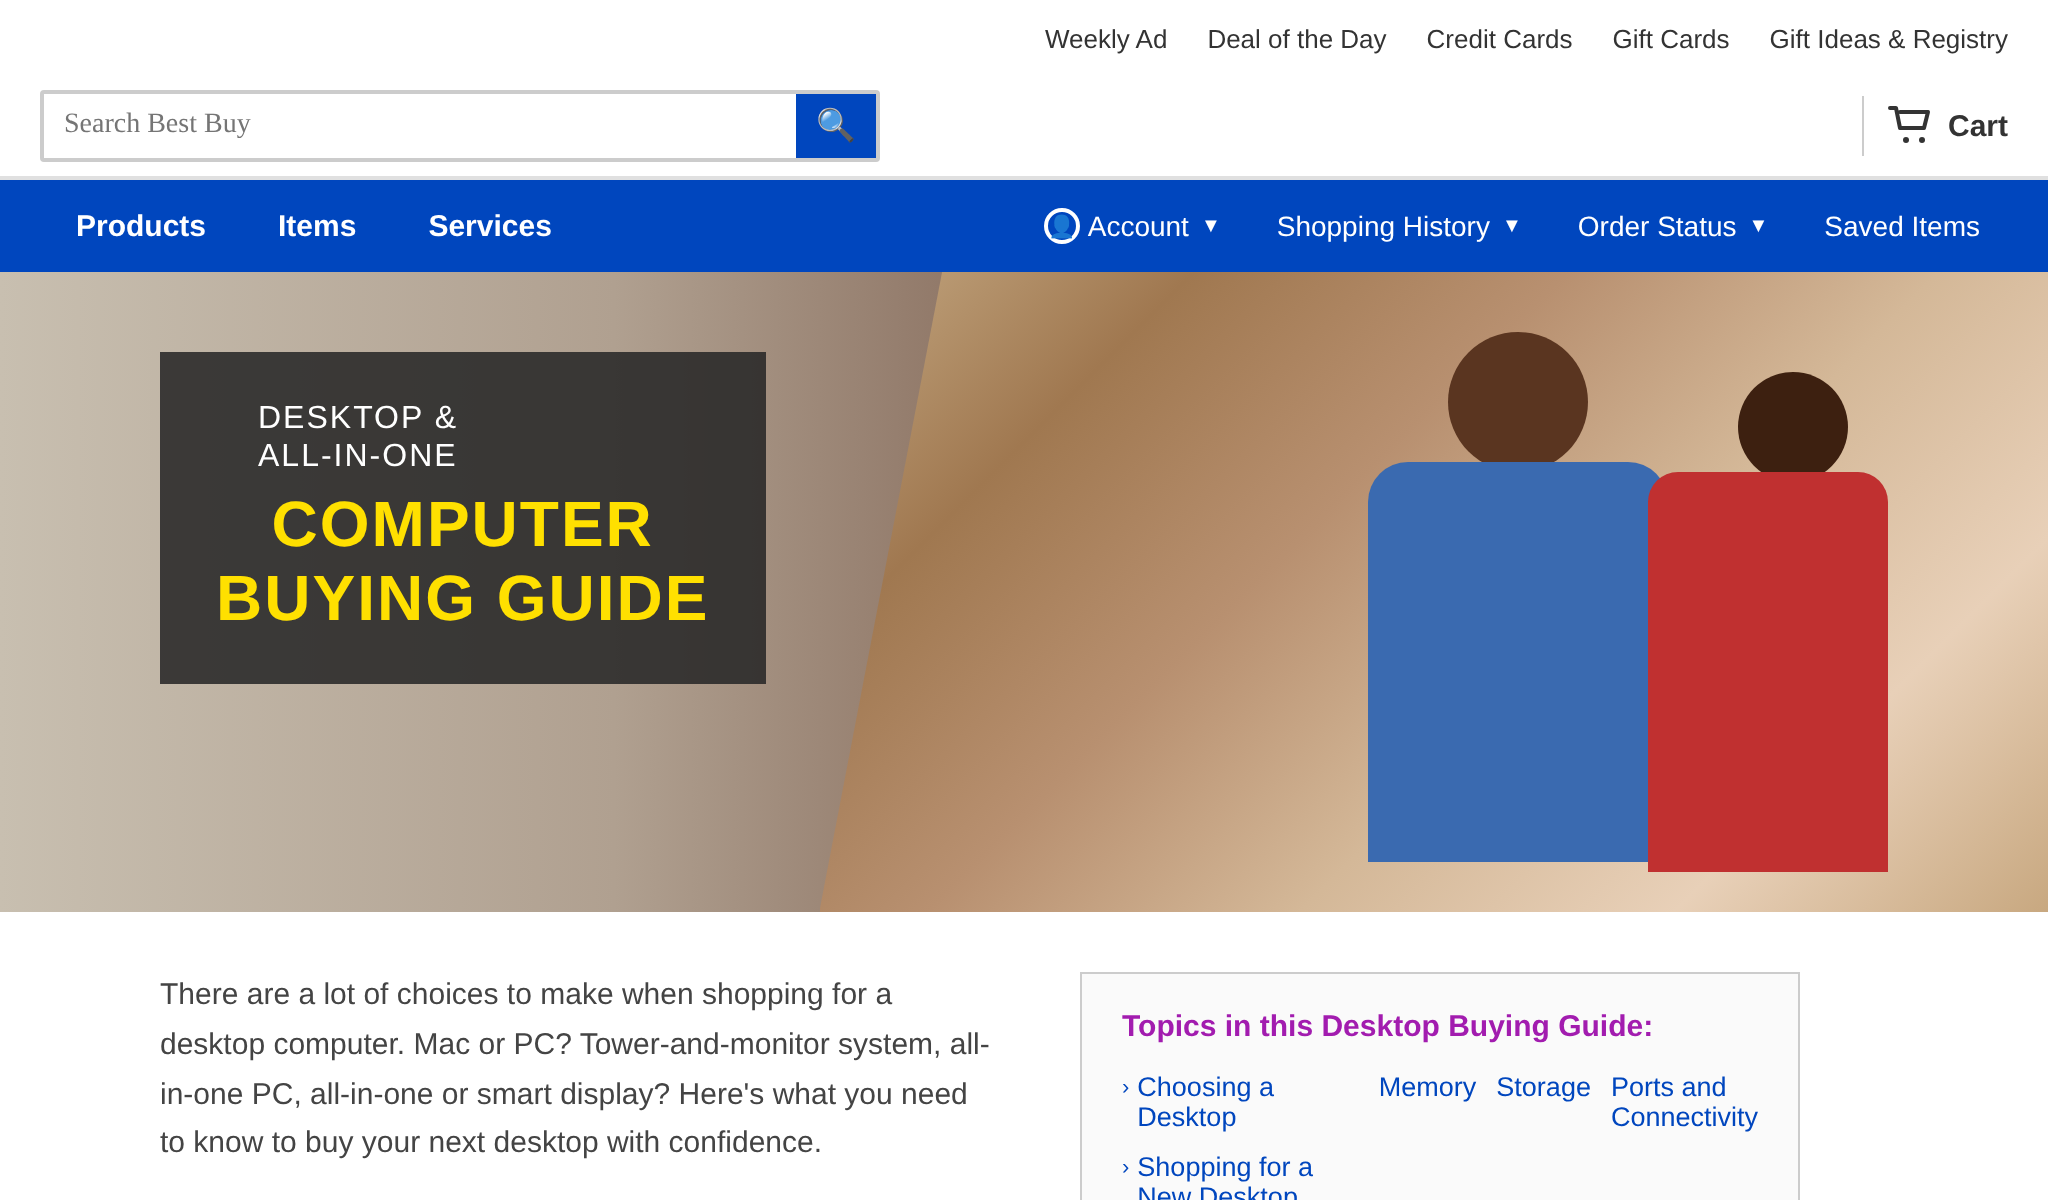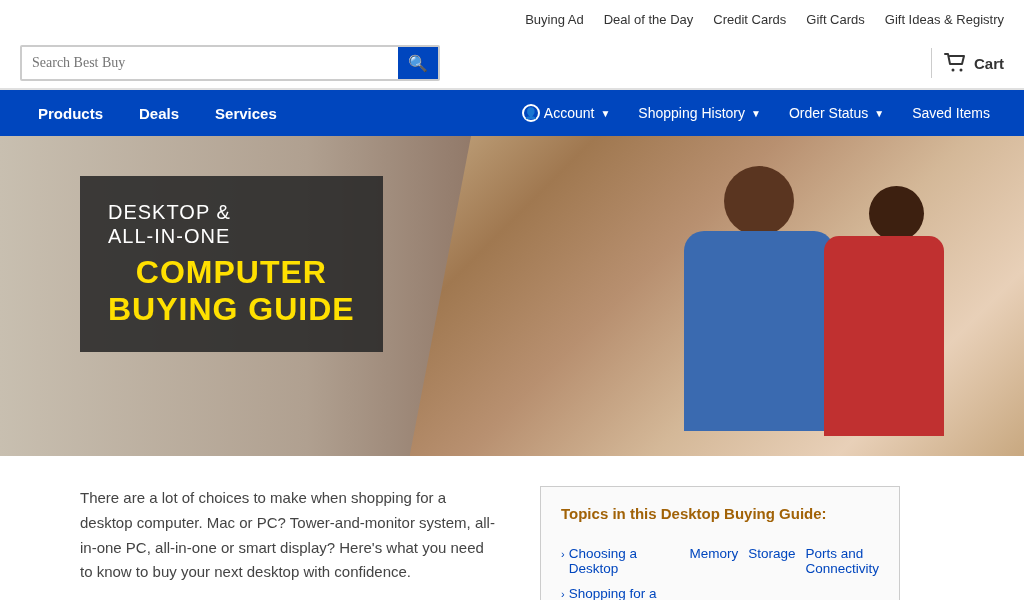--- a/index.html
+++ b/index.html
@@ -183,24 +183,25 @@
     .hero-overlay {
       position: absolute;
       left: 80px;
       top: 40px;
       background: rgba(40, 40, 40, 0.88);
       padding: 24px 28px;
       max-width: 340px;
     }
     .hero-subtitle {
       color: #fff;
-      font-size: 20px;
+      font-size: 16px;
       font-weight: normal;
       letter-spacing: 1px;
       line-height: 1.2;
+      margin-left: 21px;
     }
     .hero-title {
       color: #ffe000;
       font-size: 32px;
       font-weight: 700;
       letter-spacing: 1px;
       line-height: 1.15;
       margin-top: 6px;
       text-align: center;
     }
@@ -269,22 +270,22 @@
     }
     .topics-box {
       flex: 0 0 360px;
       border: 1px solid #ccc;
       padding: 18px 20px;
       background: #fafafa;
     }
     .topics-title {
       font-size: 15px;
       font-weight: bold;
-      color: #a16207;
-      margin-bottom: 24px;
+      color: #a21caf;
+      margin-bottom: 14px;
     }
     .topics-grid {
       display: grid;
       grid-template-columns: 1fr 1fr;
       gap: 8px 10px;
     }
     .topic-link {
       color: #0046be;
       font-size: 13.5px;
       text-decoration: none;
@@ -299,21 +300,21 @@
       margin-top: 2px;
       flex-shrink: 0;
     }
   </style>
 </head>
 <body>
 
 <div class="top-bar">
   <div style="width: 220px;"></div>
   <div class="top-links">
-    <a>Buying Ad</a>
+    <a>Weekly Ad</a>
     <a>Deal of the Day</a>
     <a>Credit Cards</a>
     <a>Gift Cards</a>
     <a>Gift Ideas &amp; Registry</a>
   </div>
 </div>
 
 <div class="header-bar">
 
   <div class="search-bar">
@@ -332,21 +333,21 @@
         <circle cx="17" cy="17" r="1.5" fill="#333" stroke="none"></circle>
       </svg>
       <span>Cart</span>
     </a>
   </div>
 </div>
 
 <div class="nav-bar">
   <div class="nav-left">
     <a class="nav-item">Products</a>
-    <a class="nav-item">Deals</a>
+    <a class="nav-item">Items</a>
     <a class="nav-item">Services</a>
   </div>
   <div class="nav-right">
     <a class="nav-right-item">
       <span class="account-icon">👤</span>
       <span>Account</span>
       <span class="chevron">▼</span>
     </a>
     <a class="nav-right-item">
       <span>Shopping History</span>

